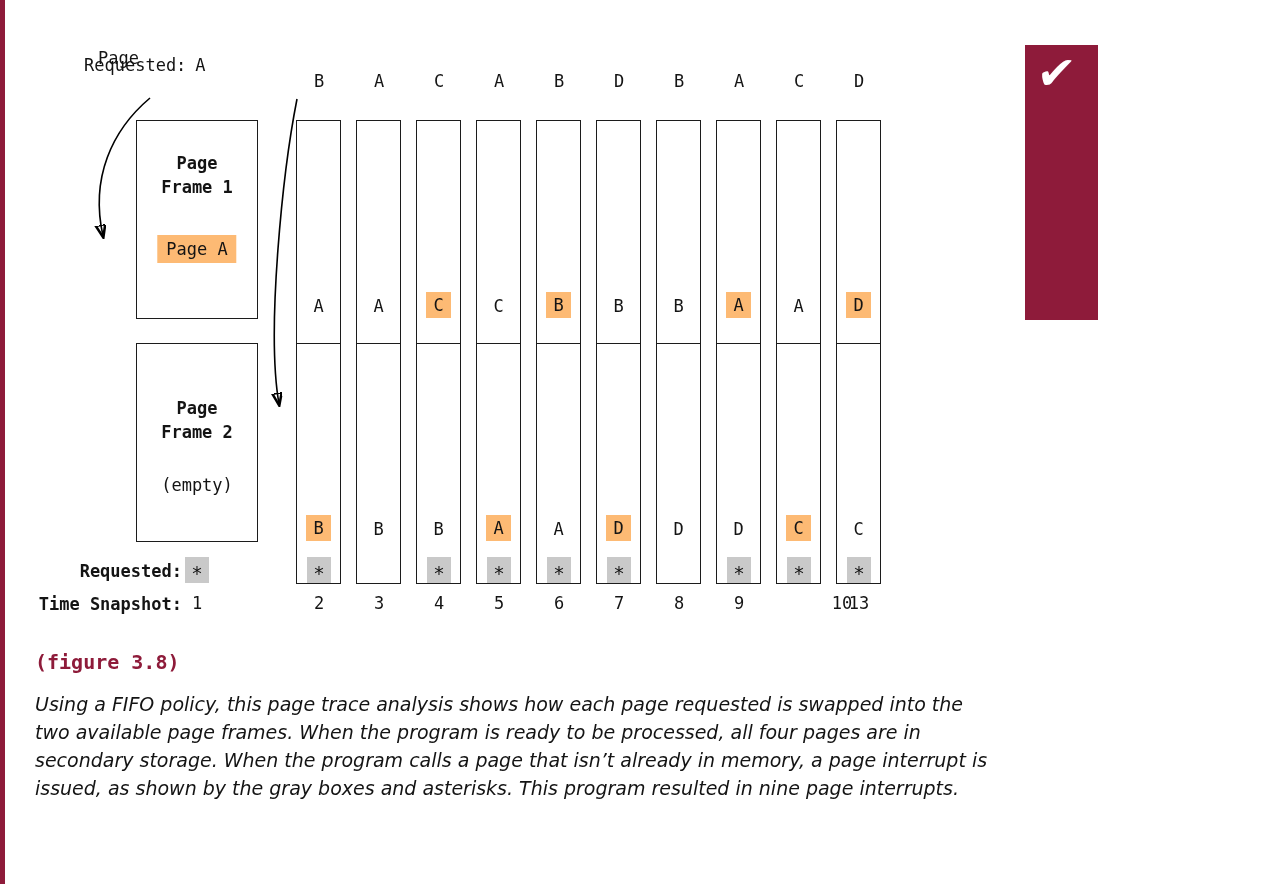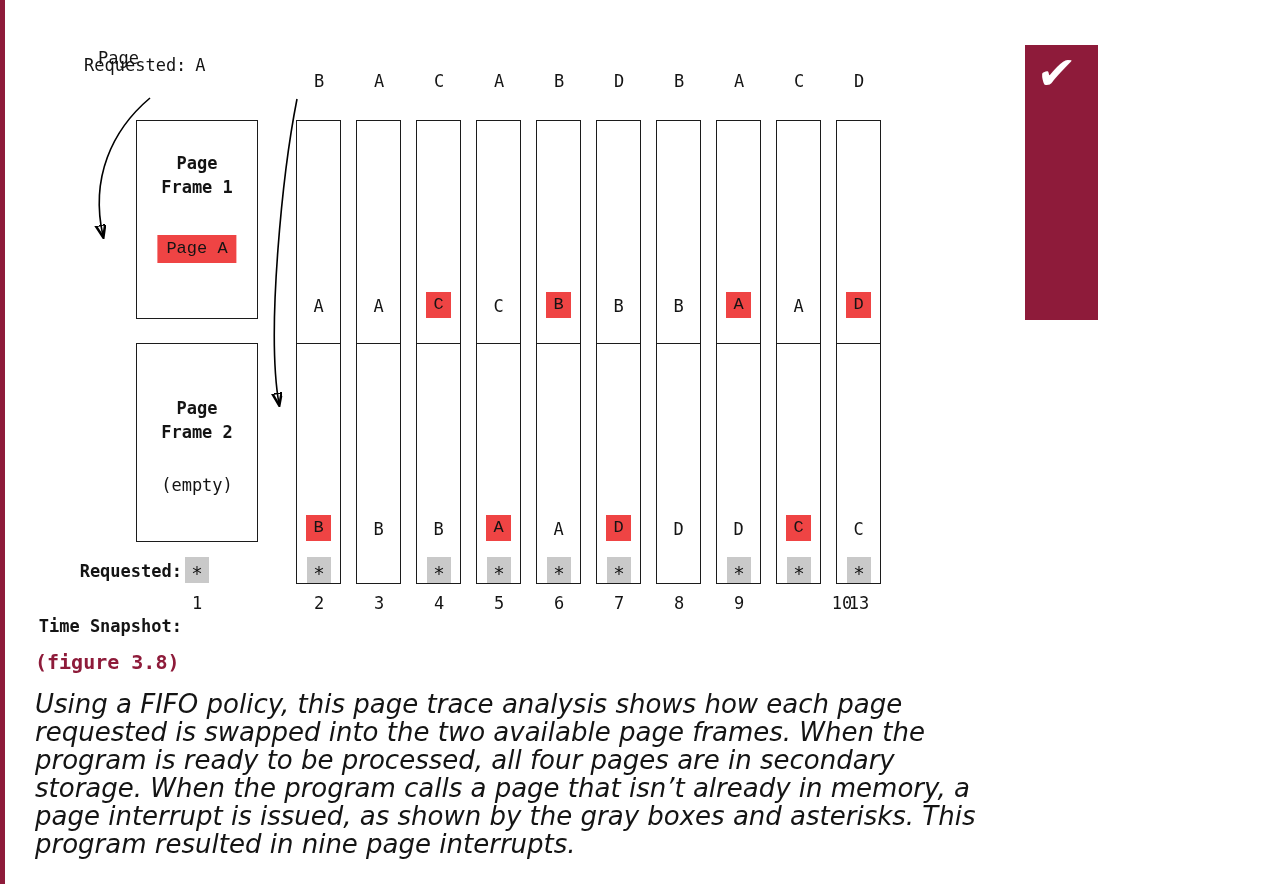--- a/index.html
+++ b/index.html
@@ -8,40 +8,40 @@
   .leftbar { position:absolute; left:0; top:0; width:5px; height:100%; background:#8e1b3a; }
 
   .lbl { position:absolute; font-size:17px; line-height:22px; white-space:nowrap; }
   .sp { margin-left:9px; }
   .topletter { position:absolute; top:70px; width:40px; text-align:center; font-size:17px; line-height:22px; }
 
   .bigbox { position:absolute; left:136px; width:120px; height:197px; border:1.5px solid #1c1c1c; background:#fff; }
   .bigtitle { position:absolute; left:0; width:100%; text-align:center; font-weight:bold; font-size:17px; line-height:24px; }
   .bigtitle span { display:block; }
   .initial { position:absolute; left:50%; transform:translateX(-50%); font-size:17px; line-height:22px; white-space:nowrap; }
-  .hl { background:#ef4444;font-family:Liberation Mono, monospace; }
+  .hl { background:#fdba74; }
   .initial.hl { padding:3px 9px; }
 
   .nb { position:absolute; width:43px; height:197px; border:1.5px solid #1c1c1c; background:#fff;
         display:flex; justify-content:center; align-items:flex-end; box-sizing:content-box; }
   .nb.r1 { top:120px; padding-bottom:40px; }
   .nb.r2 { top:343px; padding-bottom:42px; }
   .pg { font-size:17px; line-height:24px; }
   .pg.hl { padding:1px 7px; }
 
   .intbox { position:absolute; top:557px; width:24px; height:26px; background:#c9c9c9;
             display:flex; align-items:center; justify-content:center; font-size:19px;
             padding-top:6px; box-sizing:border-box; }
   .tnum { position:absolute; top:592px; width:40px; text-align:center; font-size:17px; line-height:22px; }
   .rowlabel { position:absolute; left:10px; width:172px; text-align:right; font-weight:bold; font-size:17px; line-height:22px; white-space:nowrap; }
 
   .figlabel { position:absolute; left:35px; top:650px; color:#8e1b3a; font-weight:bold; font-size:20px; line-height:24px; }
   .captext { position:absolute; left:35px; top:690px; width:960px;
              font-family:"DejaVu Sans","Liberation Sans",sans-serif; font-style:italic;
-             font-size:26px; line-height:28px; color:#141414; }
+             font-size:19px; line-height:28px; color:#141414; }
 
   .sidebar { position:absolute; left:1025px; top:45px; width:233px; height:275px; background:#8e1b3a;
              clip-path:polygon(0 0, 72% 0, 100% 18%, 100% 100%, 0 100%); }
   .check { position:absolute; left:12px; top:-2px; color:#ffffff; font-size:46px; line-height:60px;
            font-family:"DejaVu Sans",sans-serif; font-weight:bold; transform:skewX(-6deg); }
   .sidetext { position:absolute; left:14px; top:84px; width:204px; color:#ffffff;
               font-family:"Liberation Sans","DejaVu Sans",sans-serif; font-weight:bold;
               font-size:16.5px; line-height:21.5px; }
 
   .arrows { position:absolute; left:0; top:0; pointer-events:none; }
@@ -151,21 +151,21 @@
   <div class="intbox" style="left:185px;">*</div>
   <div class="intbox" style="left:307px;">*</div>
   <div class="intbox" style="left:427px;">*</div>
   <div class="intbox" style="left:487px;">*</div>
   <div class="intbox" style="left:547px;">*</div>
   <div class="intbox" style="left:607px;">*</div>
   <div class="intbox" style="left:727px;">*</div>
   <div class="intbox" style="left:787px;">*</div>
   <div class="intbox" style="left:847px;">*</div>
 
-  <div class="rowlabel" style="top:615px;">Time Snapshot:</div>
+  <div class="rowlabel" style="top:593px;">Time Snapshot:</div>
   <div class="tnum" style="left:177px;">1</div>
   <div class="tnum" style="left:299px;">2</div>
   <div class="tnum" style="left:359px;">3</div>
   <div class="tnum" style="left:419px;">4</div>
   <div class="tnum" style="left:479px;">5</div>
   <div class="tnum" style="left:539px;">6</div>
   <div class="tnum" style="left:599px;">7</div>
   <div class="tnum" style="left:659px;">8</div>
   <div class="tnum" style="left:719px;">9</div>
   <div class="tnum" style="left:822px;">10</div>

